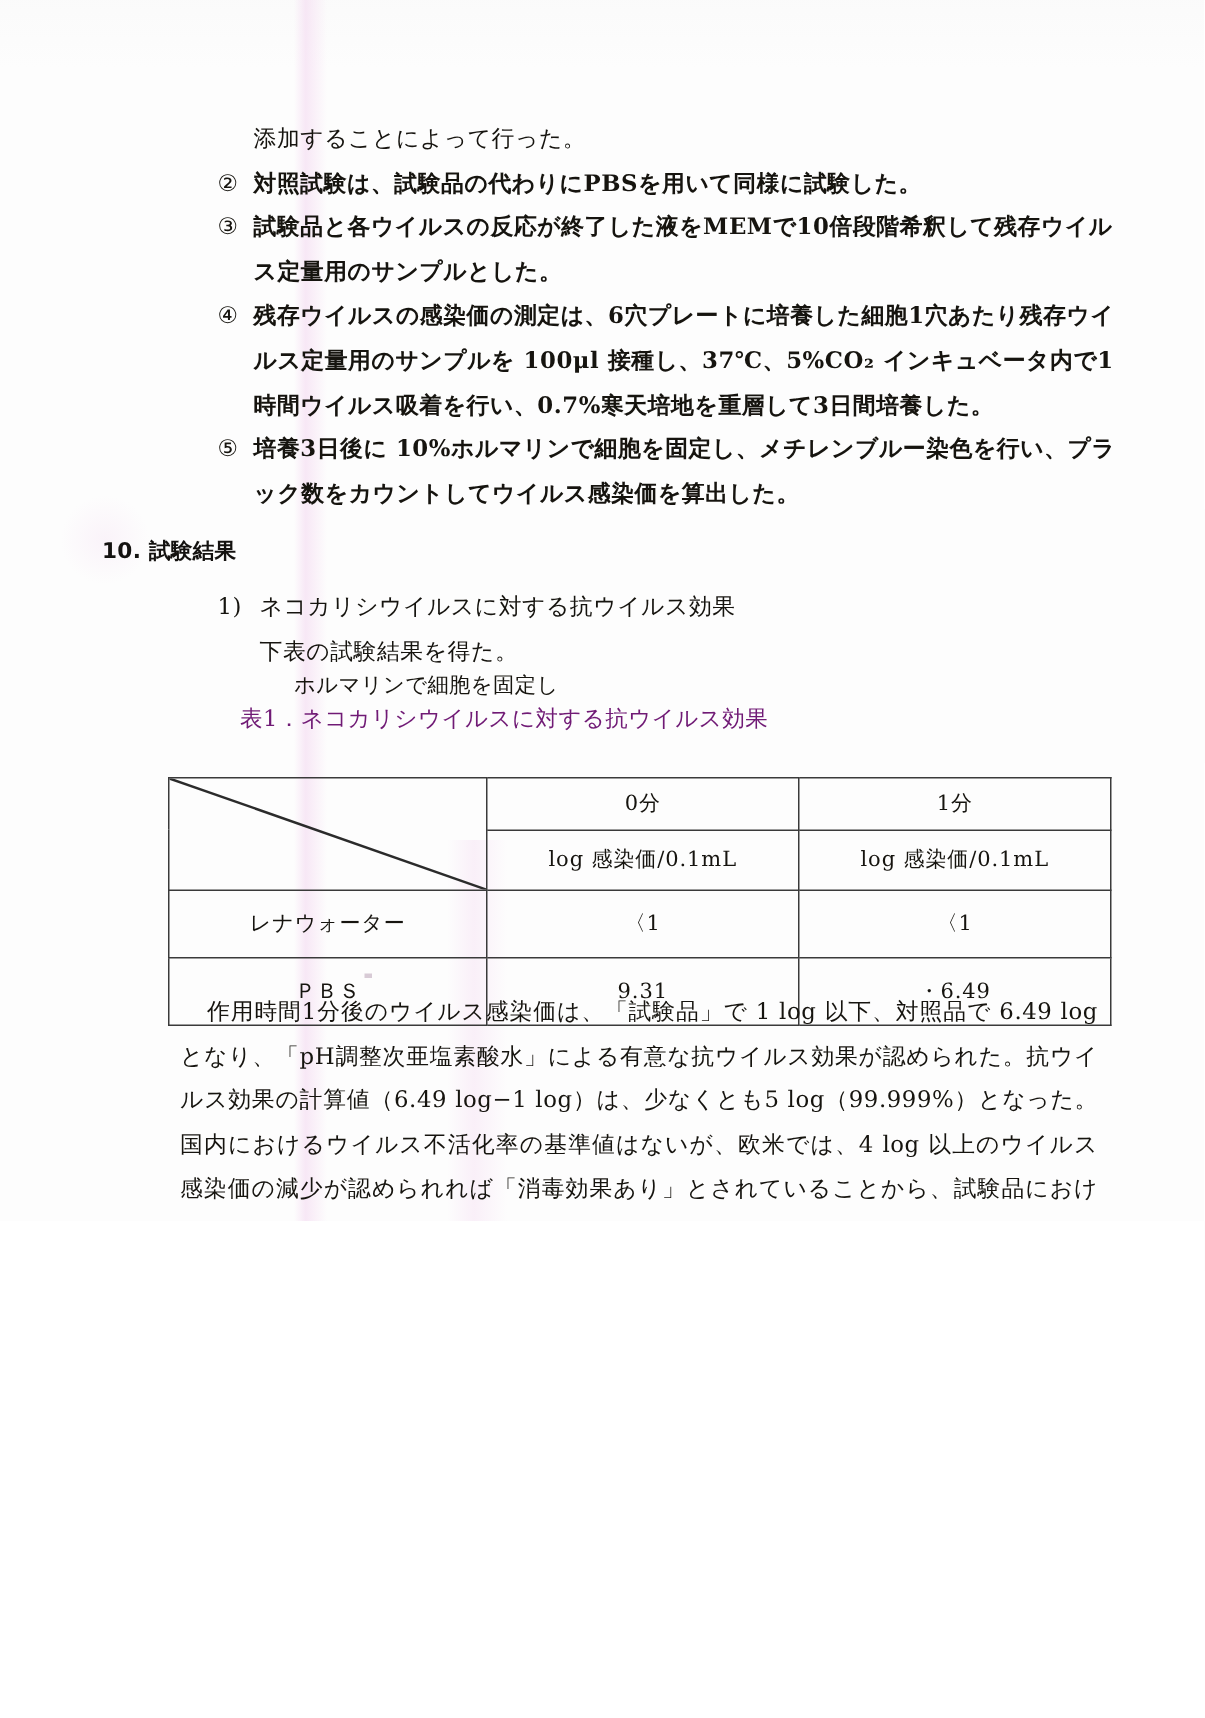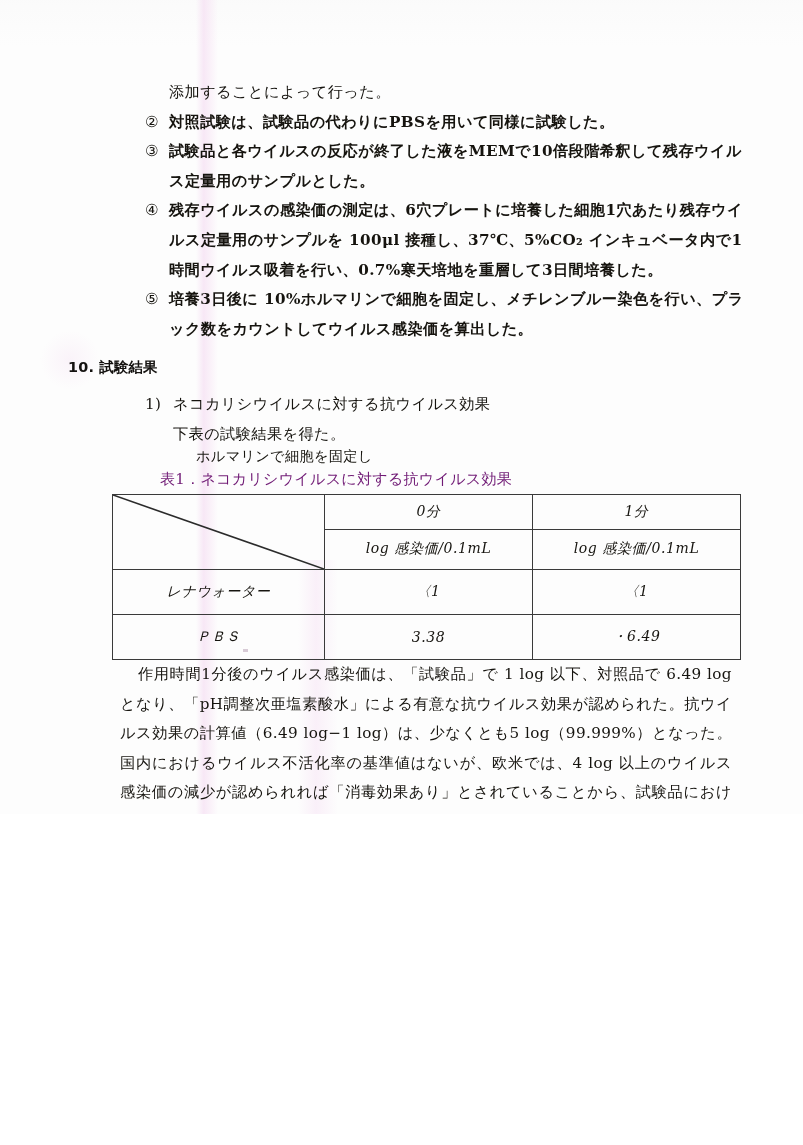--- a/index.html
+++ b/index.html
@@ -139,23 +139,22 @@
     font-size: 15px;
     letter-spacing: 0.3px;
     color: #701a75;
     margin-left: 48px;
   }
 
   
   .result-table-wrap {
     position: absolute;
     left: 112px;
-    top: 494px;
+    top: 518px;
     width: 628px;
-    font-style: italic;
   }
   table.result-table {
     border-collapse: collapse;
     width: 628px;
     table-layout: fixed;
     font-family: "DejaVu Serif", "Liberation Serif", serif;
     color: #16140f;
   }
   table.result-table td {
     border: 1px solid #3a3a3a;
@@ -287,21 +286,21 @@
           <td class="hdr-unit">log 感染価/0.1mL</td>
           <td class="hdr-unit">log 感染価/0.1mL</td>
         </tr>
         <tr class="row-body row-lena">
           <td class="row-sample-name">レナウォーター</td>
           <td class="val-cell">〈1</td>
           <td class="val-cell">〈1</td>
         </tr>
         <tr class="row-body">
           <td class="row-pbs-name">ＰＢＳ</td>
-          <td class="val-cell">3.38</td>
+          <td class="val-cell">9.31</td>
           <td class="val-cell">・6.49</td>
         </tr>
       </tbody>
     </table>
   </div>
 
   <div class="para-block jp">
     <p class="para">作用時間1分後のウイルス感染価は、「試験品」で 1 log 以下、対照品で 6.49 log となり、「pH調整次亜塩素酸水」による有意な抗ウイルス効果が認められた。抗ウイルス効果の計算値（6.49 log−1 log）は、少なくとも5 log（99.999%）となった。国内におけるウイルス不活化率の基準値はないが、欧米では、4 log 以上のウイルス感染価の減少が認められれば「消毒効果あり」とされていることから、試験品におけるネコカリシウイルスの不活化効果はあると判断された。</p>
   </div>
 

